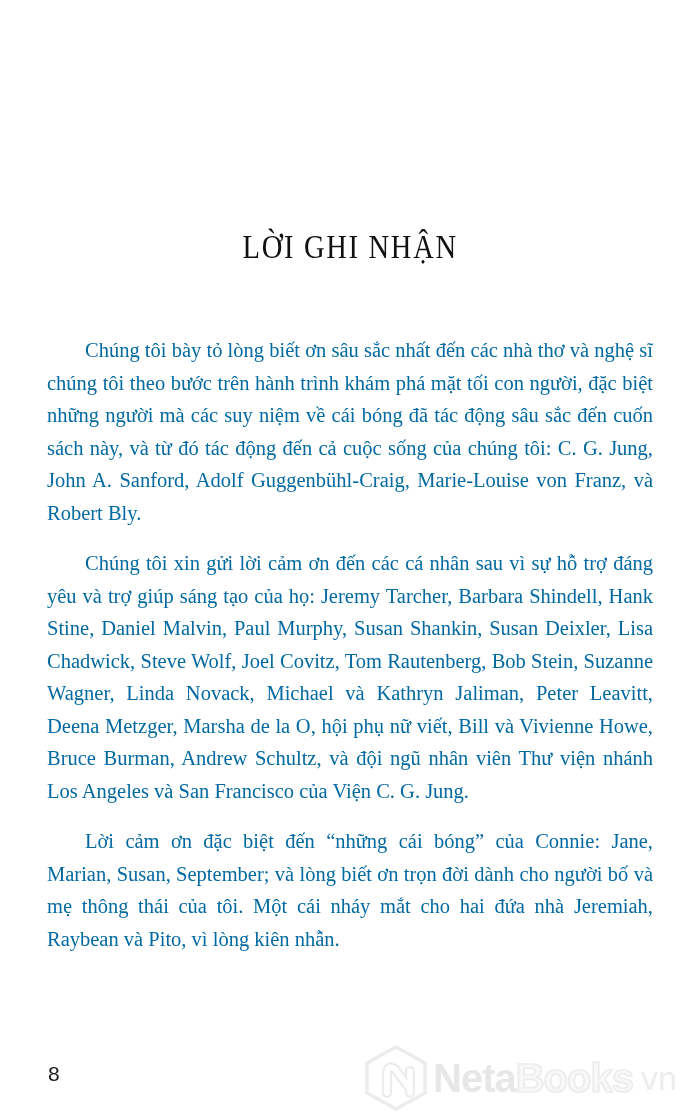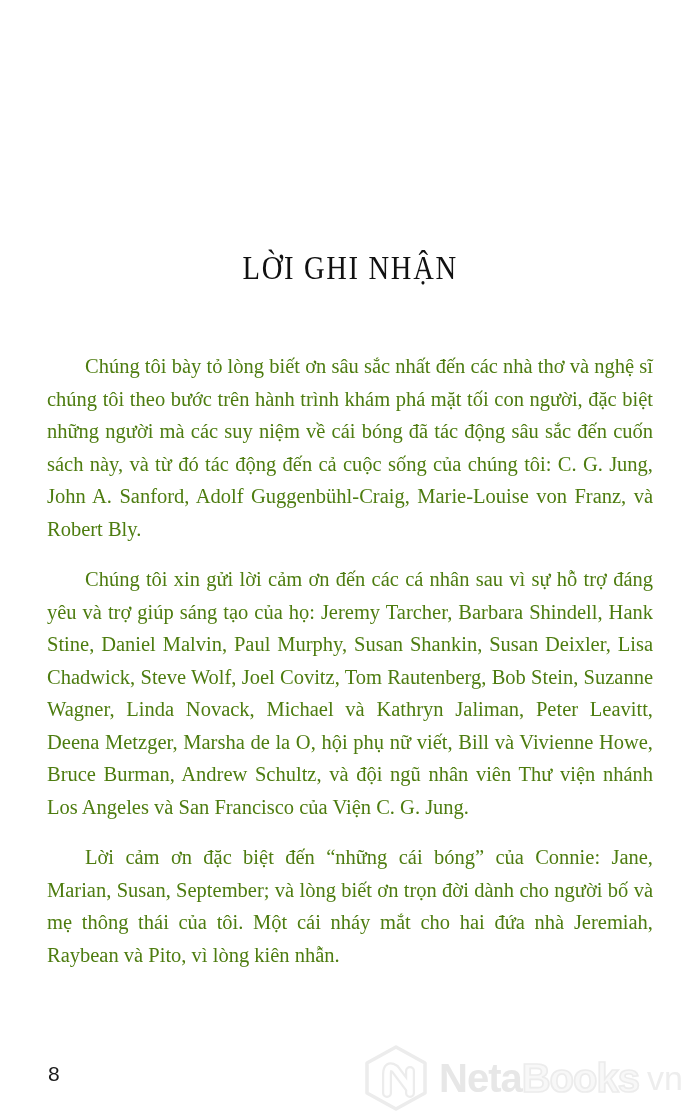--- a/index.html
+++ b/index.html
@@ -12,47 +12,47 @@
     font-family: "Liberation Serif", serif;
   }
   .page {
     position: absolute;
     inset: 0;
     background: #ffffff;
   }
   
   .title-row {
     position: absolute;
-    top: 251px;
+    top: 230px;
     left: 0;
     width: 700px;
     display: flex;
     justify-content: center;
   }
   .title {
     margin: 0;
     font-family: "Liberation Serif", serif;
     font-weight: 400;
     font-size: 34px;
     line-height: 1;
     letter-spacing: 2px;
     color: #111111;
     transform: scaleX(0.84);
     transform-origin: center;
     white-space: nowrap;
   }
   
   .content {
     position: absolute;
-    top: 350px;
+    top: 334px;
     left: 47px;
     width: 606px;
     font-size: 20.5px;
     line-height: 32.5px;
-    color: #4d7c0f;
+    color: #0369a1;
     text-align: justify;
     text-justify: inter-word;
   }
   .content p {
     margin: 0 0 18px 0;
     text-indent: 38px;
   }
   
   .page-number {
     position: absolute;
@@ -77,21 +77,21 @@
   .wm-logo { display: block; }
   .wm-text {
     font-family: "Liberation Sans", sans-serif;
     white-space: nowrap;
   }
   .wm-neta {
     font-weight: 700;
     font-size: 40px;
     letter-spacing: -1px;
     color: #e7e7e7;
-    margin-left: 9px;
+    margin-left: 3px;
   }
   .wm-books {
     font-weight: 700;
     font-size: 40px;
     letter-spacing: -1px;
     color: rgba(236,236,236,0.35);
     -webkit-text-stroke: 1.7px #ececec;
   }
   .wm-vn {
     font-weight: 400;

